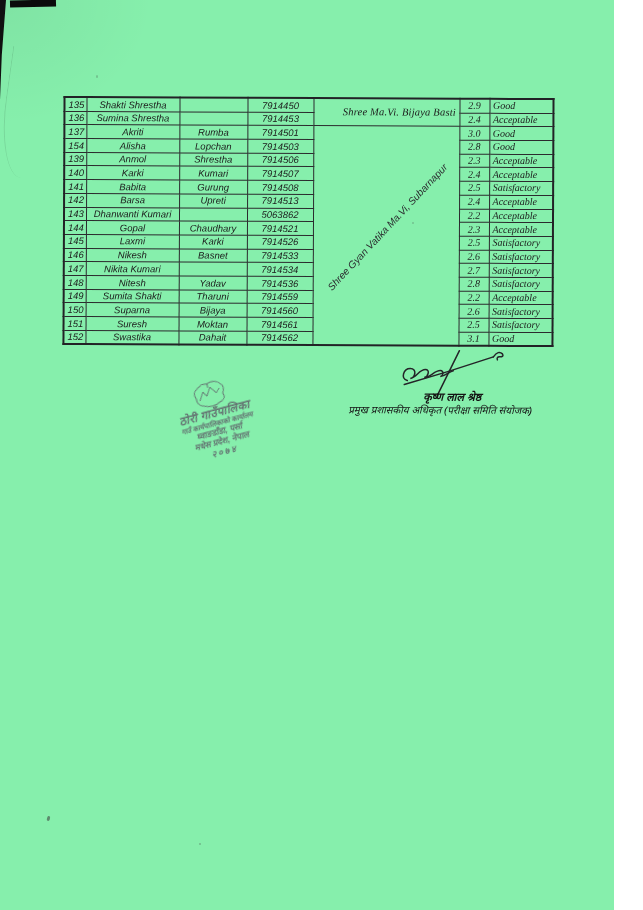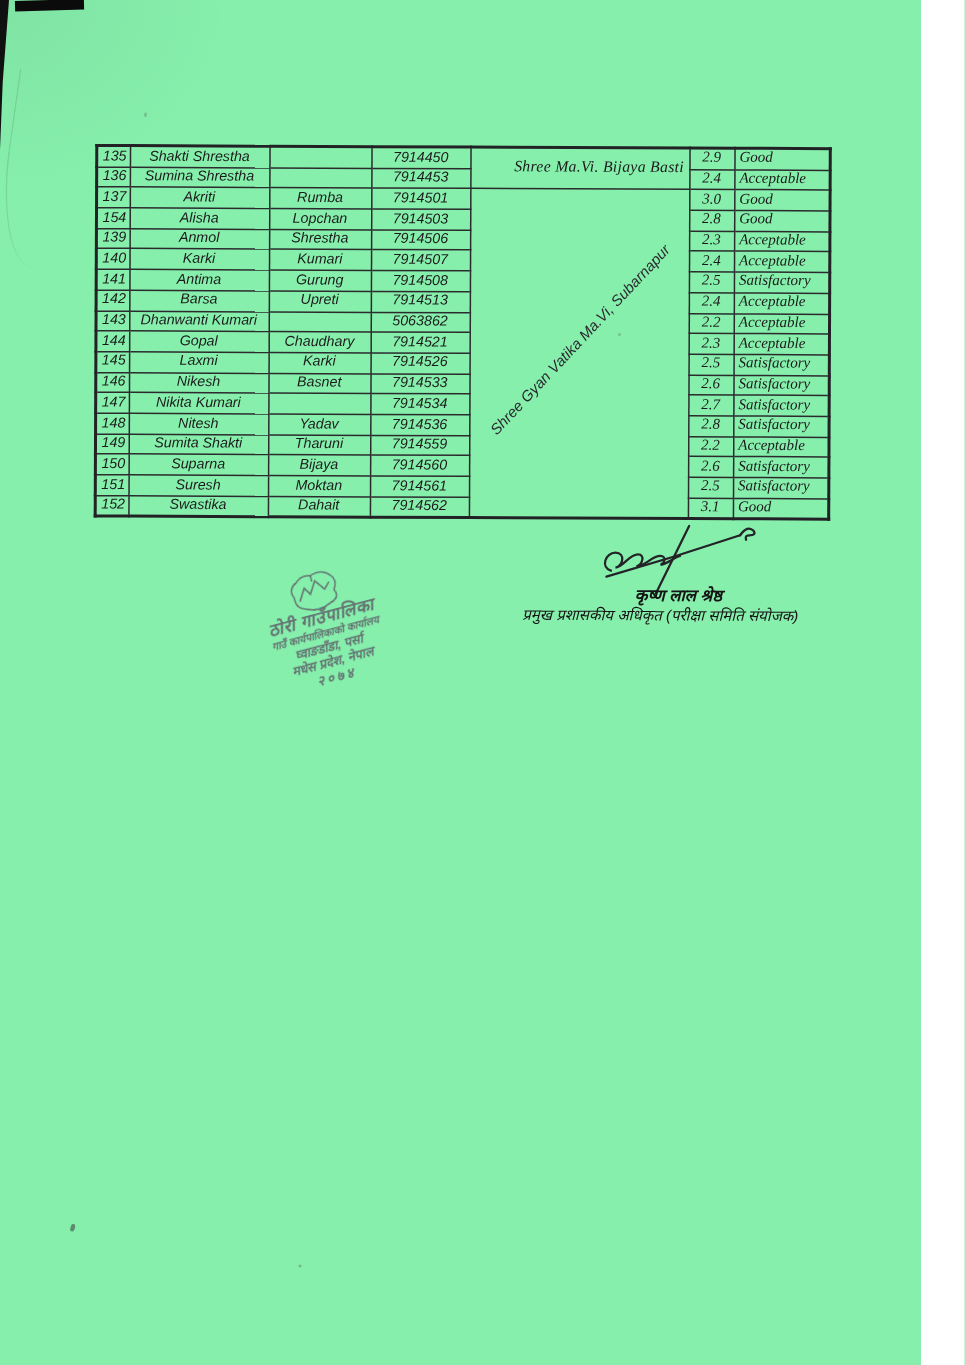--- a/index.html
+++ b/index.html
@@ -178,21 +178,21 @@
           <tr>
             <td class="c-sn">140</td>
             <td class="c-fn">Karki</td>
             <td class="c-ln">Kumari</td>
             <td class="c-id">7914507</td>
             <td class="c-score">2.4</td>
             <td class="c-grade">Acceptable</td>
           </tr>
           <tr>
             <td class="c-sn">141</td>
-            <td class="c-fn">Antima</td>
+            <td class="c-fn">Babita</td>
             <td class="c-ln">Gurung</td>
             <td class="c-id">7914508</td>
             <td class="c-score">2.5</td>
             <td class="c-grade">Satisfactory</td>
           </tr>
           <tr>
             <td class="c-sn">142</td>
             <td class="c-fn">Barsa</td>
             <td class="c-ln">Upreti</td>
             <td class="c-id">7914513</td>

